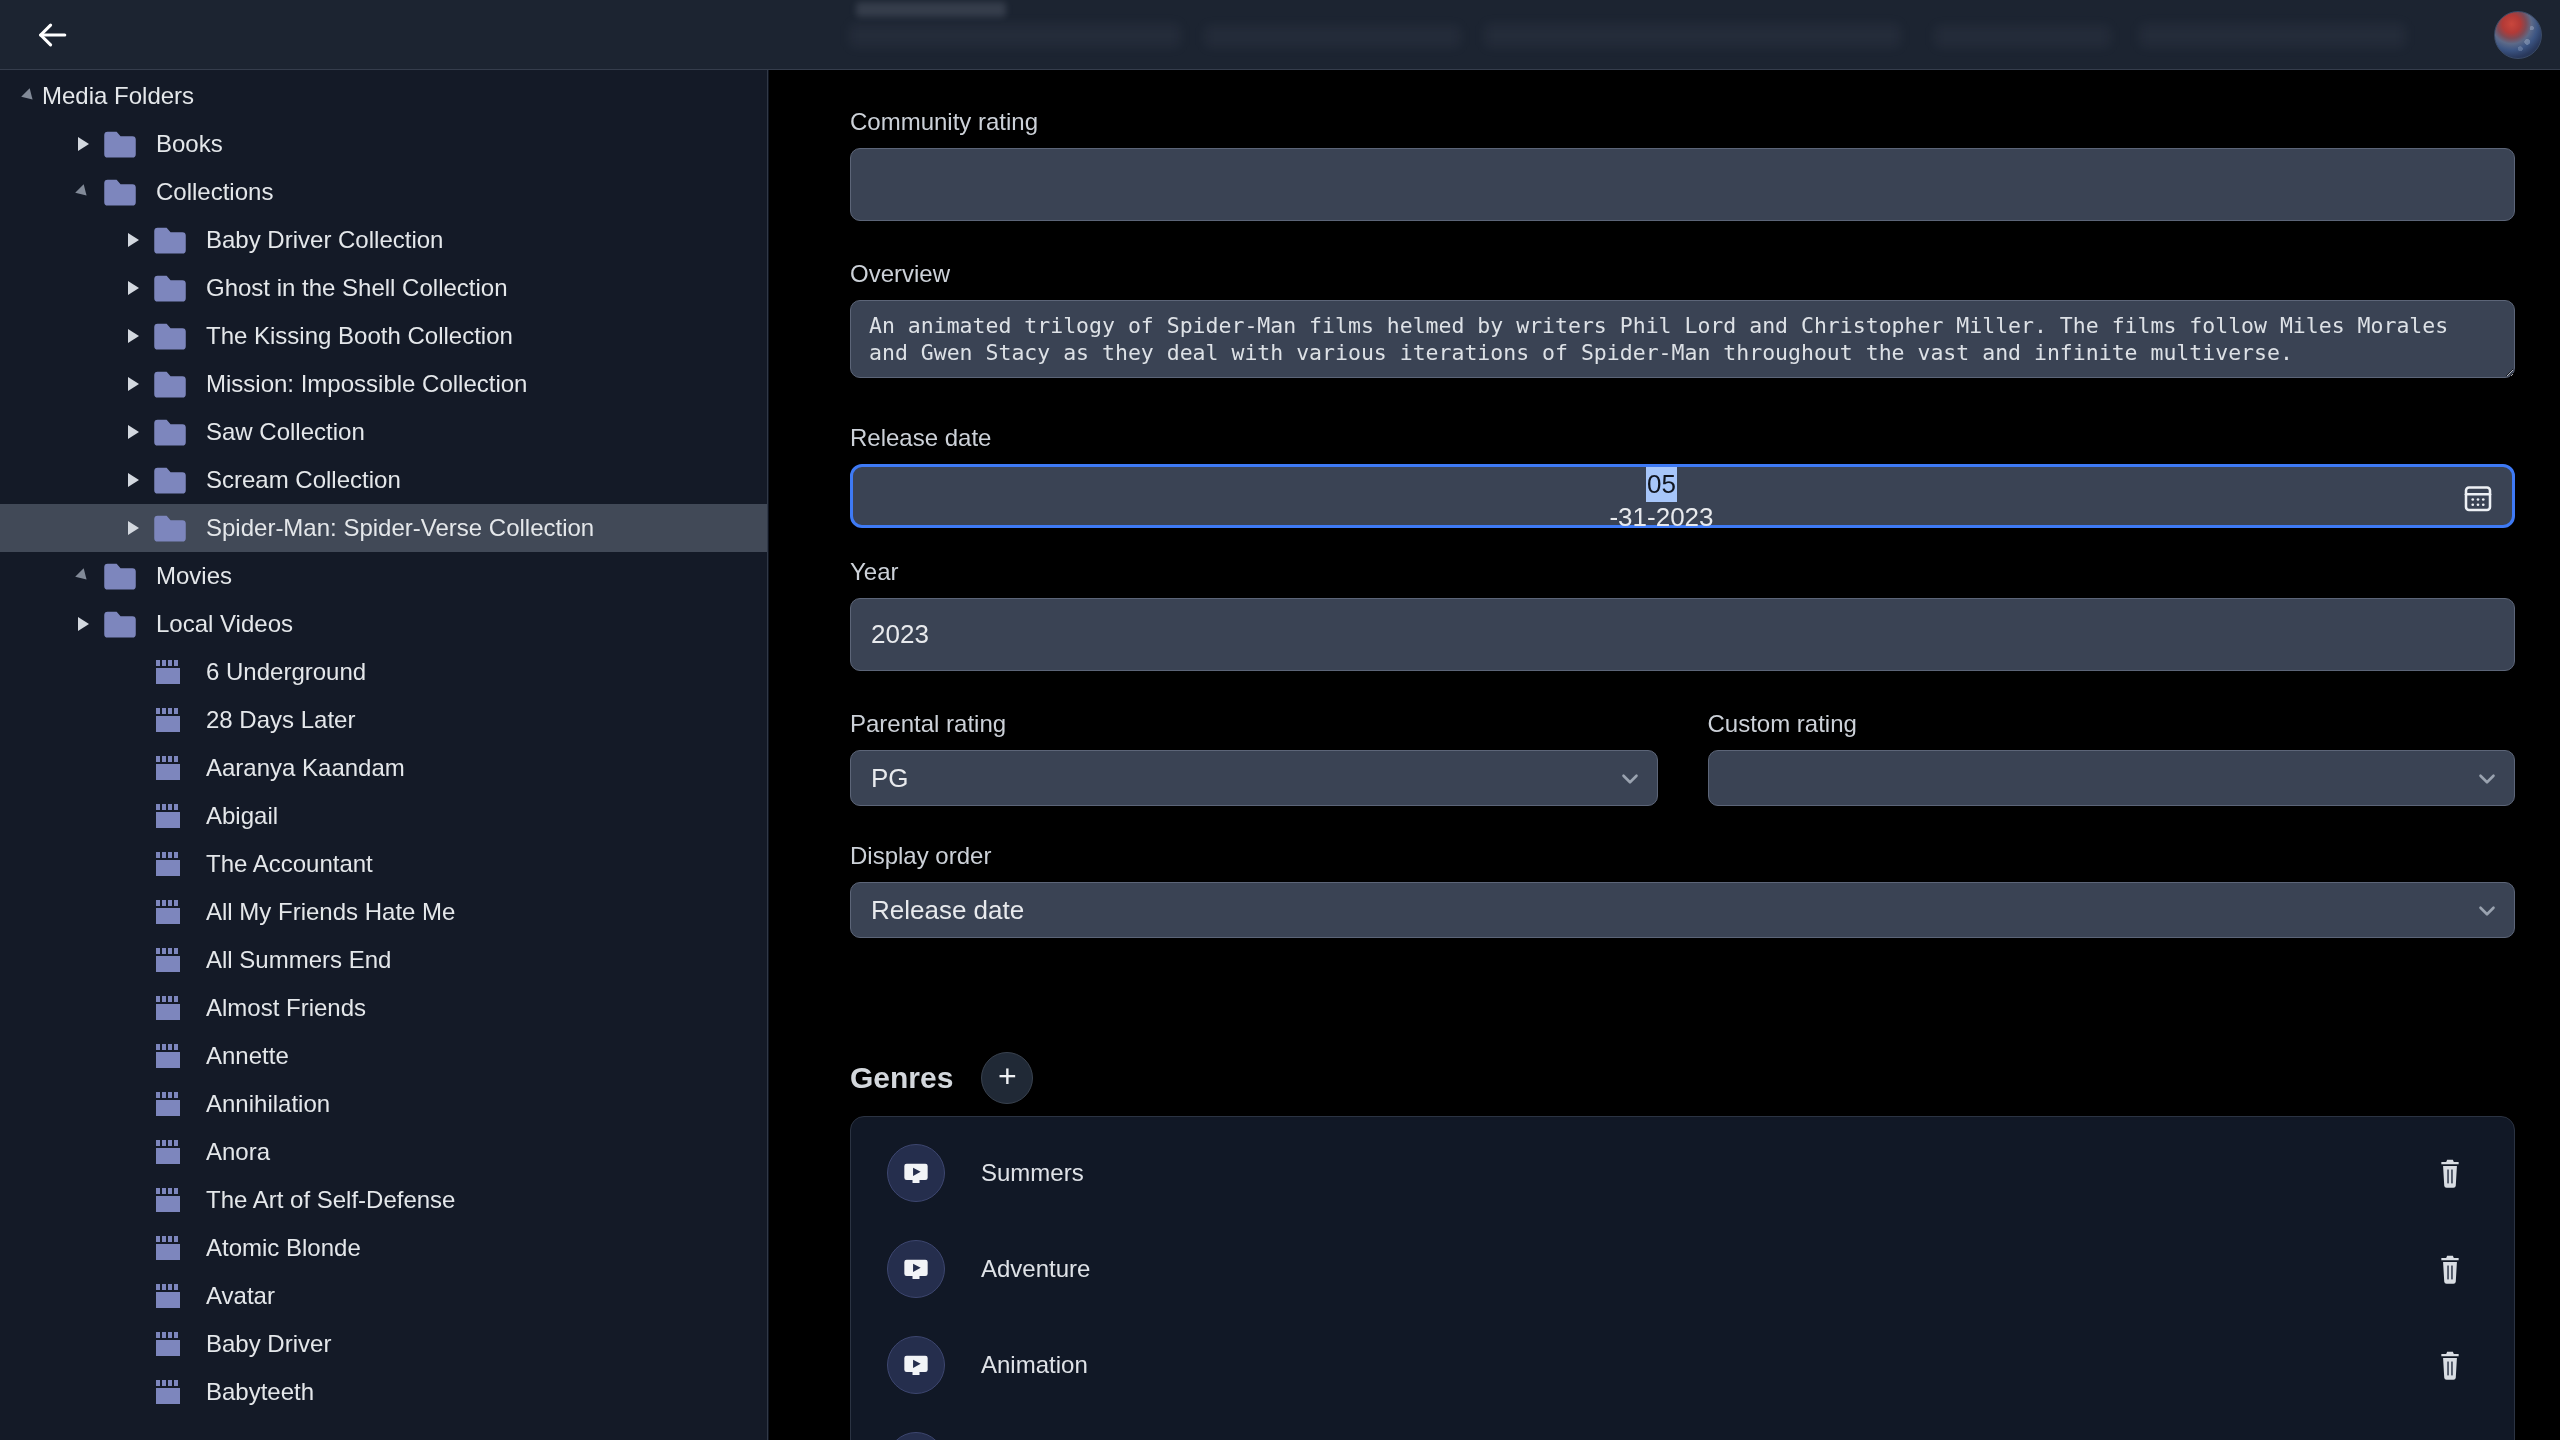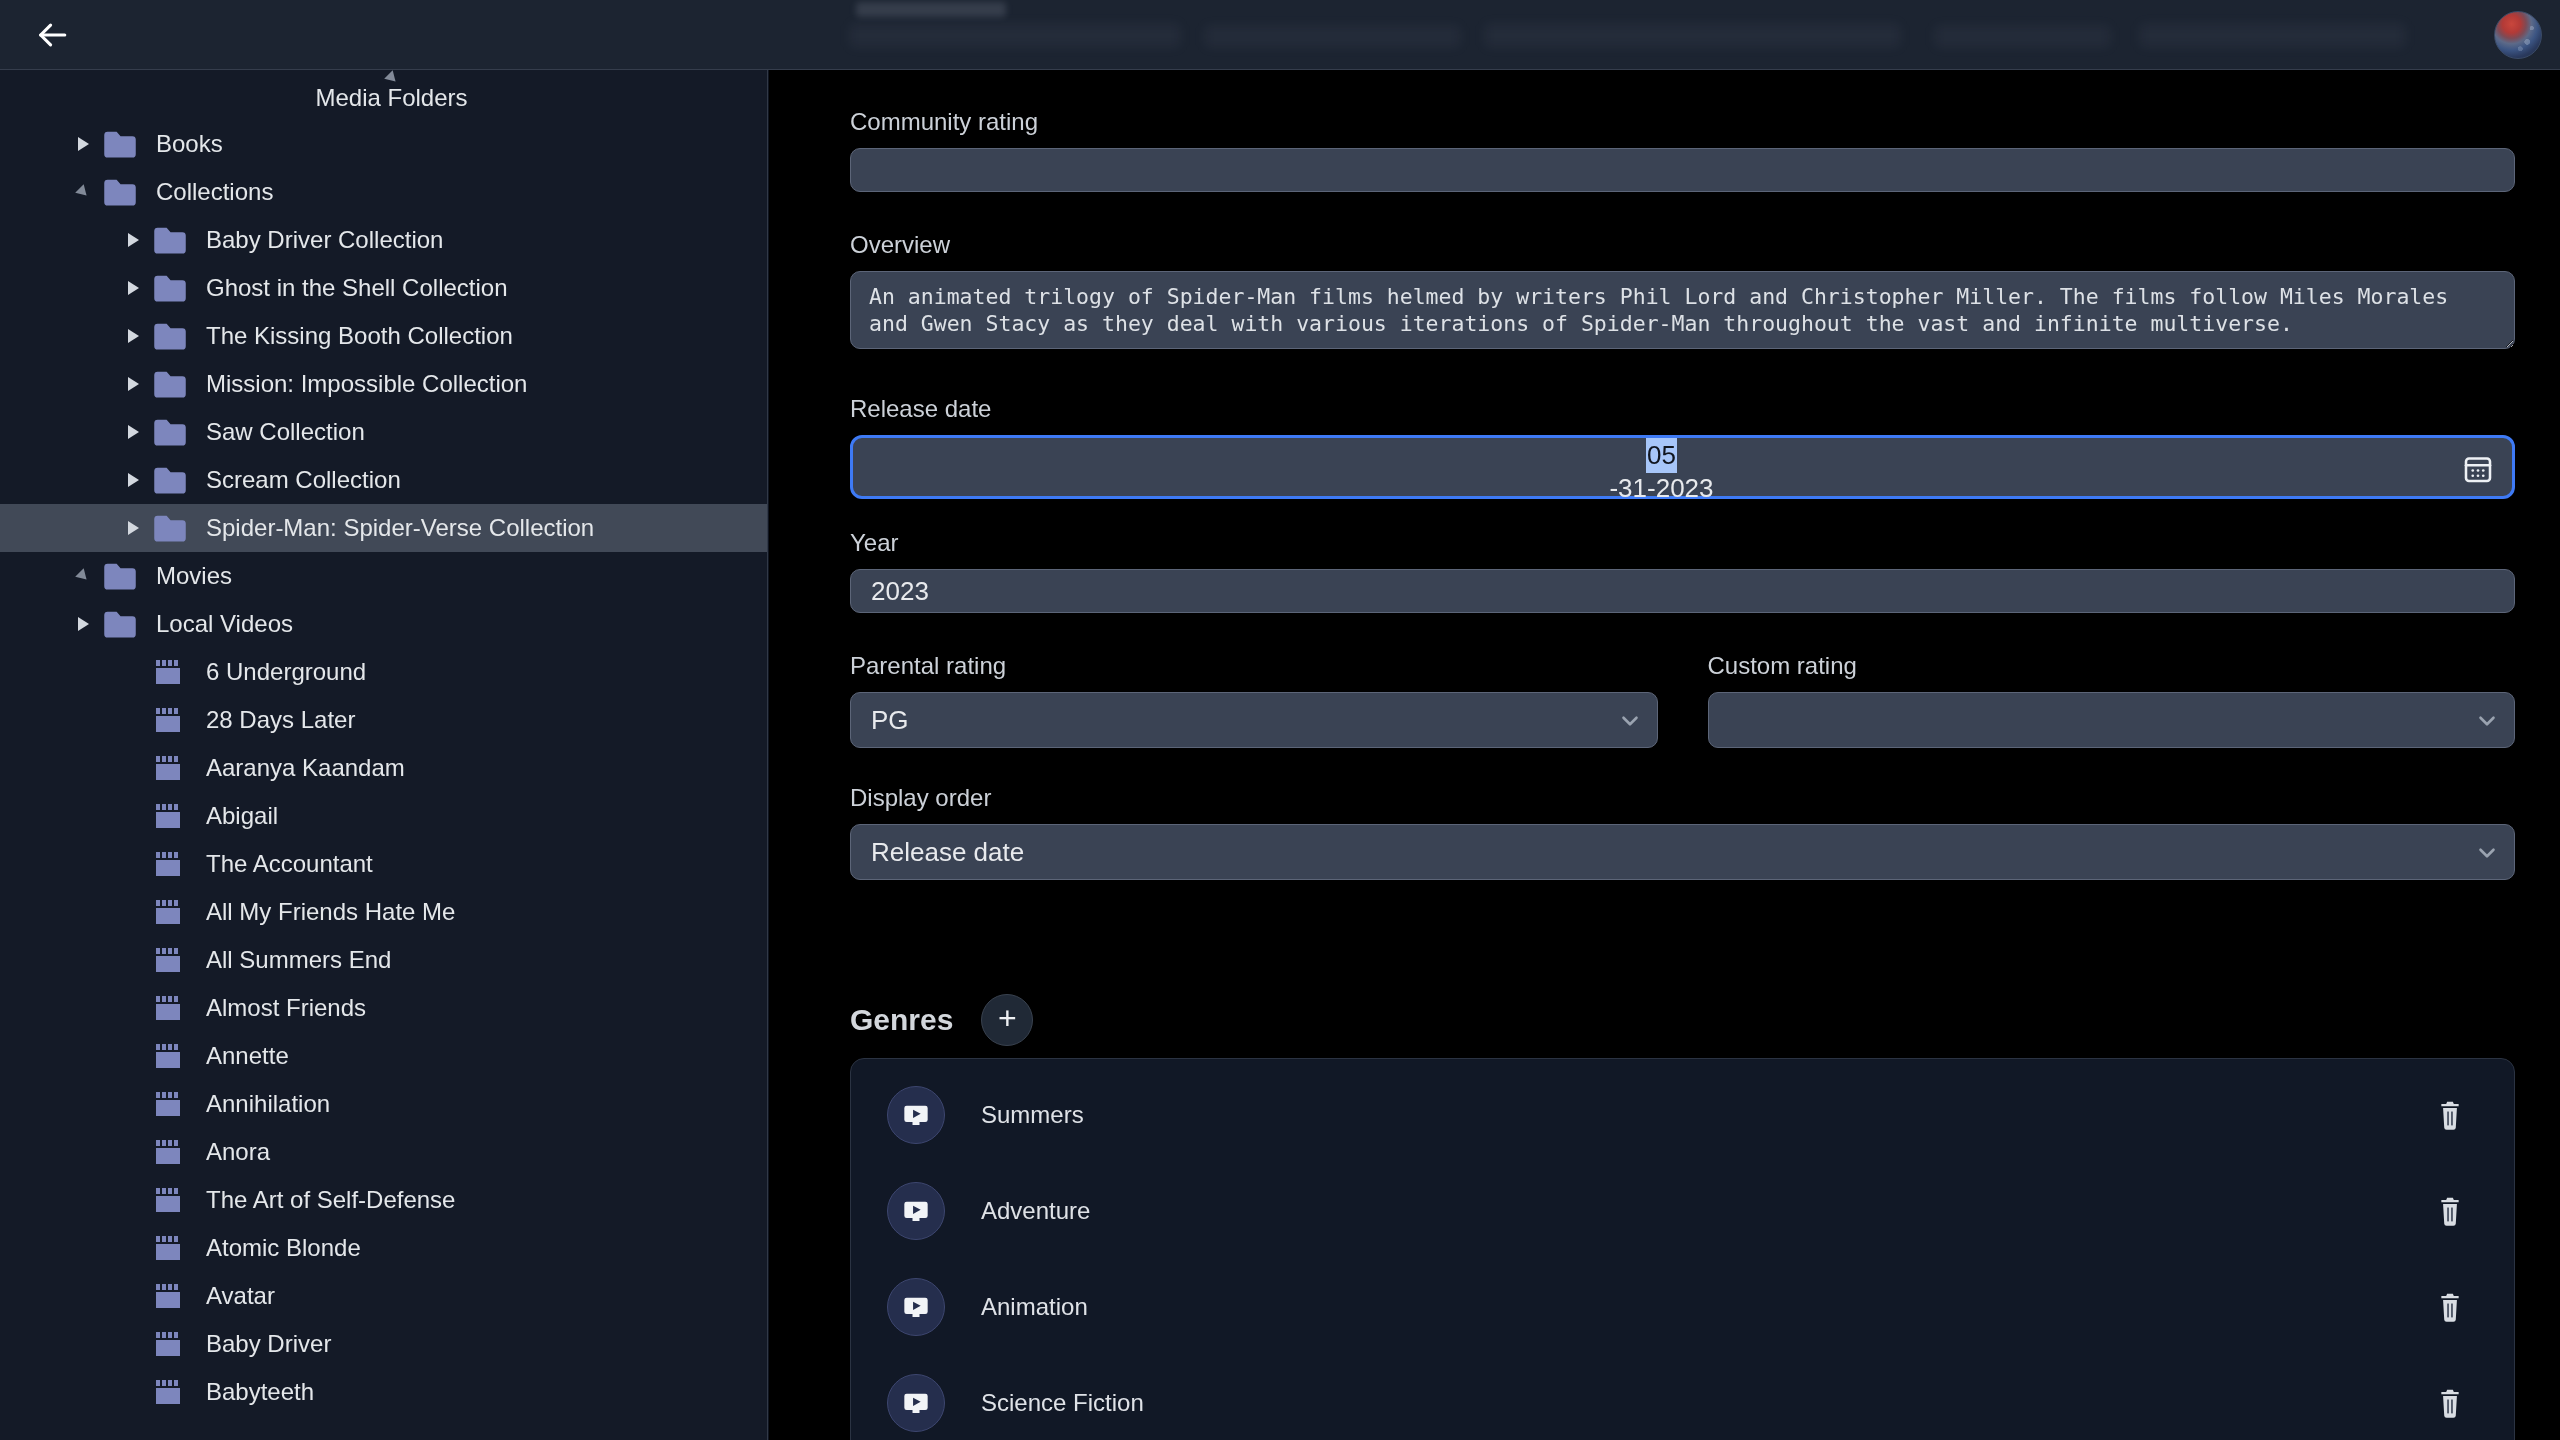--- a/index.html
+++ b/index.html
@@ -65,34 +65,34 @@
   .caret-collapsed {
     width: 0; height: 0; border-left: 11px solid #d3d8df;
     border-top: 7px solid transparent; border-bottom: 7px solid transparent;
   }
   .caret-expanded {
     width: 0; height: 0; border-left: 10px solid #828a98;
     border-top: 6px solid transparent; border-bottom: 6px solid transparent;
     transform: rotate(45deg);
   }
   .tree-row .item-icon { width: 38px; height: 34px; margin-left: 6px; margin-right: 16px; flex: none; display: flex; align-items: center; }
-  .tree-row.lvl-0 { padding-left: 16px; flex-direction: column; }
+  .tree-row.lvl-0 { padding-left: 16px; }
   .tree-row.lvl-1 { padding-left: 70px; }
   .tree-row.lvl-2 { padding-left: 120px; }
 
   
   .main {
     position: absolute; top: 70px; left: 769px; right: 0; bottom: 0;
     background: #000000; overflow: hidden;
   }
   .form { padding: 38px 45px 0 81px; }
 
   .field-label { font-size: 24px; line-height: 28px; color: #ccd1d8; margin-bottom: 12px; }
   .text-input {
-    width: 100%; height: 44px; border-radius: 10px;
+    width: 100%; height: 73px; border-radius: 10px;
     background: #3a4354; border: 1px solid #5c6578;
     color: #e8eaed; font-size: 26px; padding: 0 20px;
     font-family: "Liberation Sans", "DejaVu Sans", sans-serif;
     display: flex; align-items: center;
   }
   .f-community { margin-bottom: 39px; }
   .f-overview  { margin-bottom: 42px; }
   .f-release   { margin-bottom: 30px; }
   .f-year      { margin-bottom: 39px; }
   .f-ratings   { margin-bottom: 36px; display: flex; gap: 50px; }

